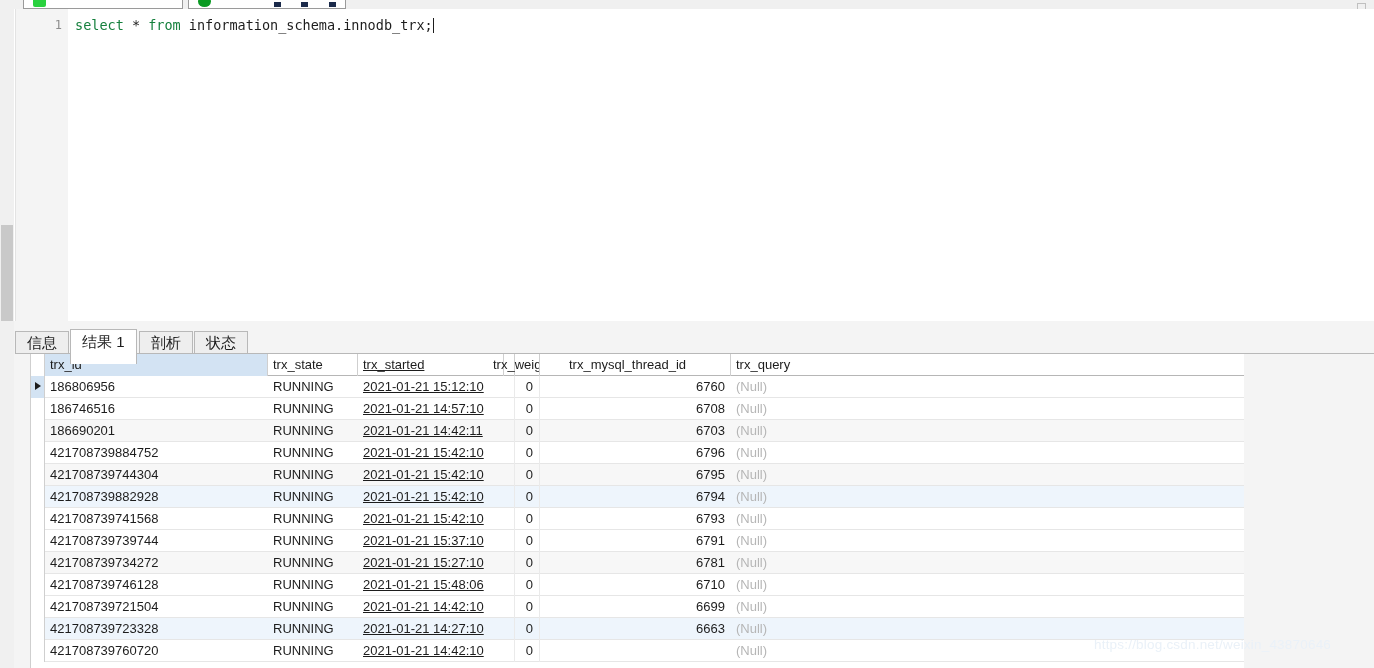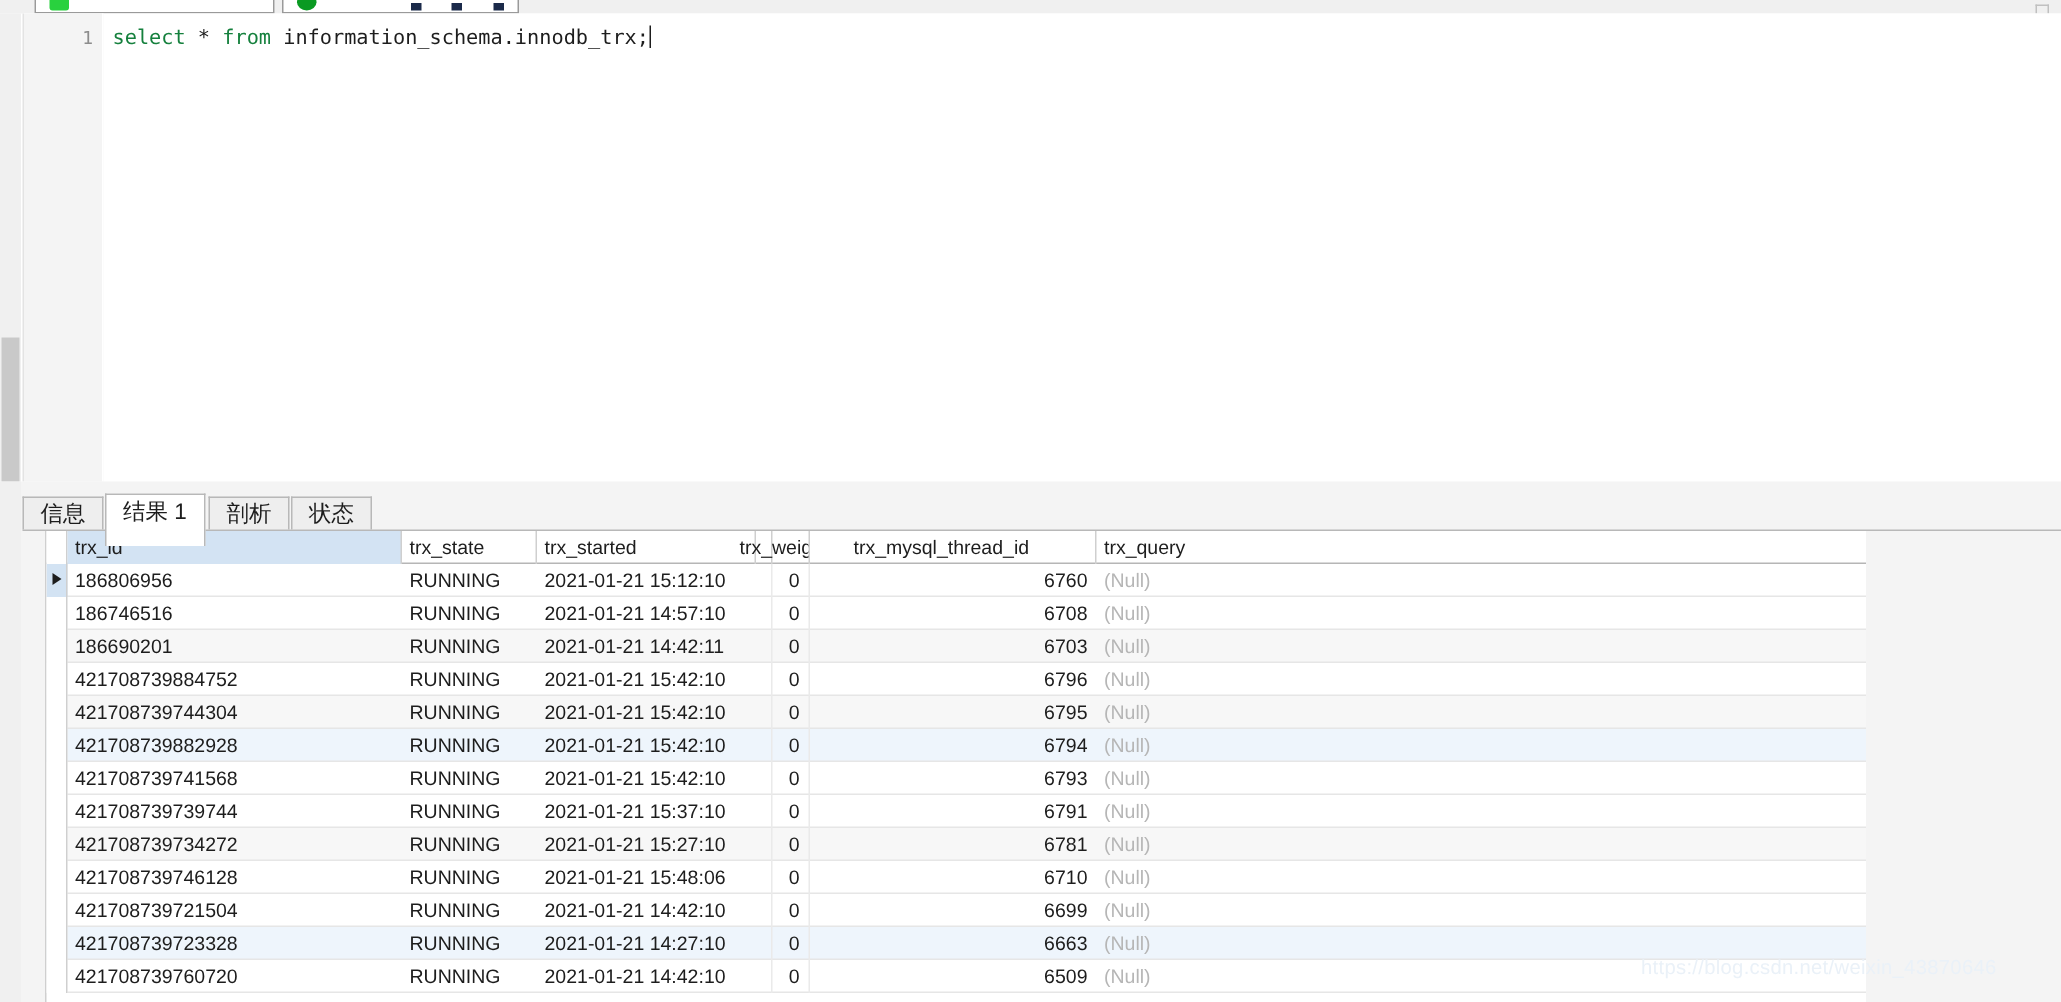--- a/index.html
+++ b/index.html
@@ -240,21 +240,21 @@
     left: 4px; top: 6px;
     width: 0; height: 0;
     border-left: 6px solid #1d1d1d;
     border-top: 4.5px solid transparent;
     border-bottom: 4.5px solid transparent;
   }
 
   
   .c-trxid      { left: 14px;  width: 223px; }
   .c-state      { left: 237px; width: 90px;  }
-  .c-started    { left: 327px; width: 146px; }
+  .c-started    { left: 327px; width: 146px; text-decoration: underline; }
   .c-narrow     { left: 473px; width: 8px;   }
   .c-weight     { left: 457px; width: 52px;  }
   .c-thread     { left: 533px; width: 167px; }
   .c-query      { left: 700px; width: 656px; }
 
   
   .watermark {
     position: absolute;
     left: 1094px; top: 637px;
     font-size: 13.5px;
@@ -436,20 +436,19 @@
           <div class="cell c-thread num">6663</div>
           <div class="cell c-query null">(Null)</div>
         </div>
         <div class="row">
           <div class="cell gut"></div>
           <div class="cell c-trxid">421708739760720</div>
           <div class="cell c-state">RUNNING</div>
           <div class="cell c-started">2021-01-21 14:42:10</div>
           <div class="cell c-narrow vsep"></div>
           <div class="cell c-weight num vsep">0</div>
-          <div class="cell c-thread num">6509</div>
           <div class="cell c-query null">(Null)</div>
         </div>
       </div>
   </div>
 
   <div class="watermark">https://blog.csdn.net/weixin_43870646</div>
 </div>
 
 </body></html>

